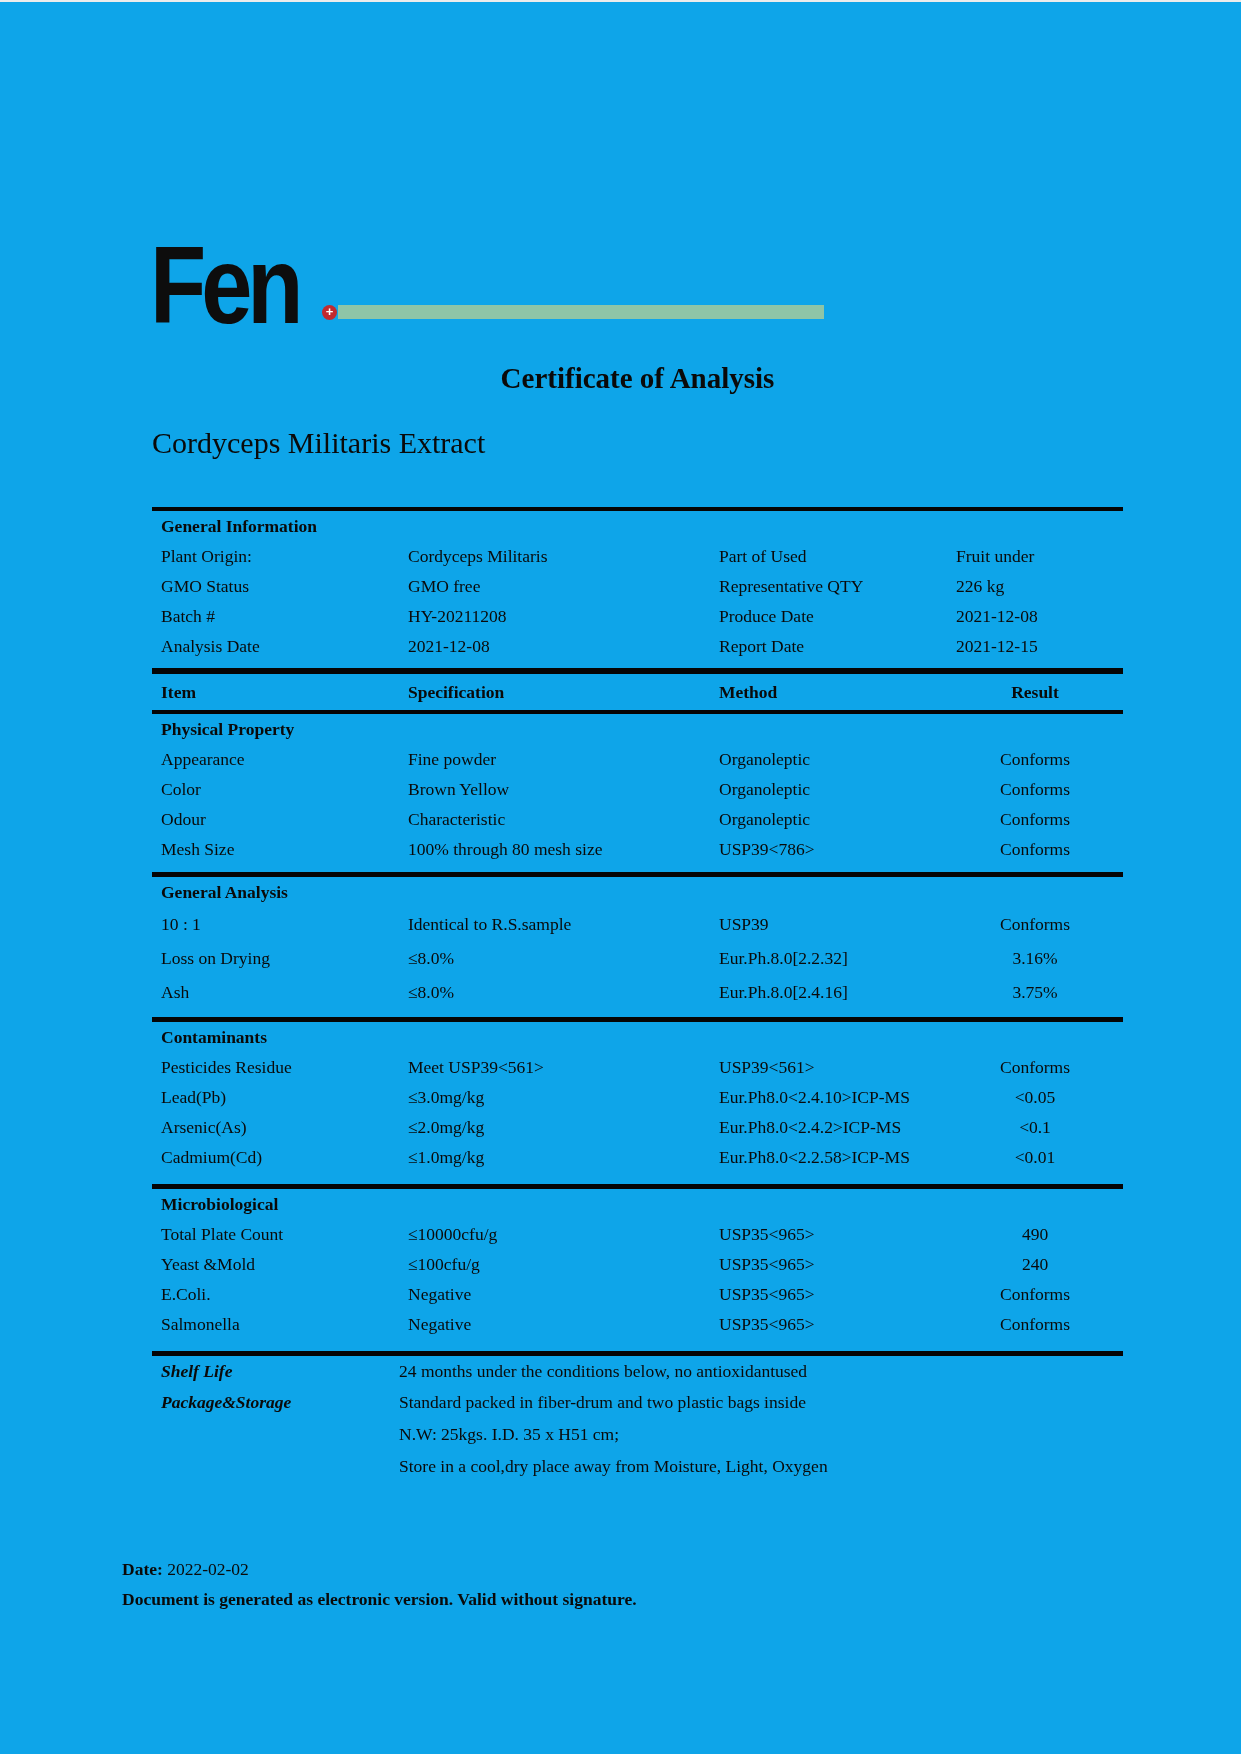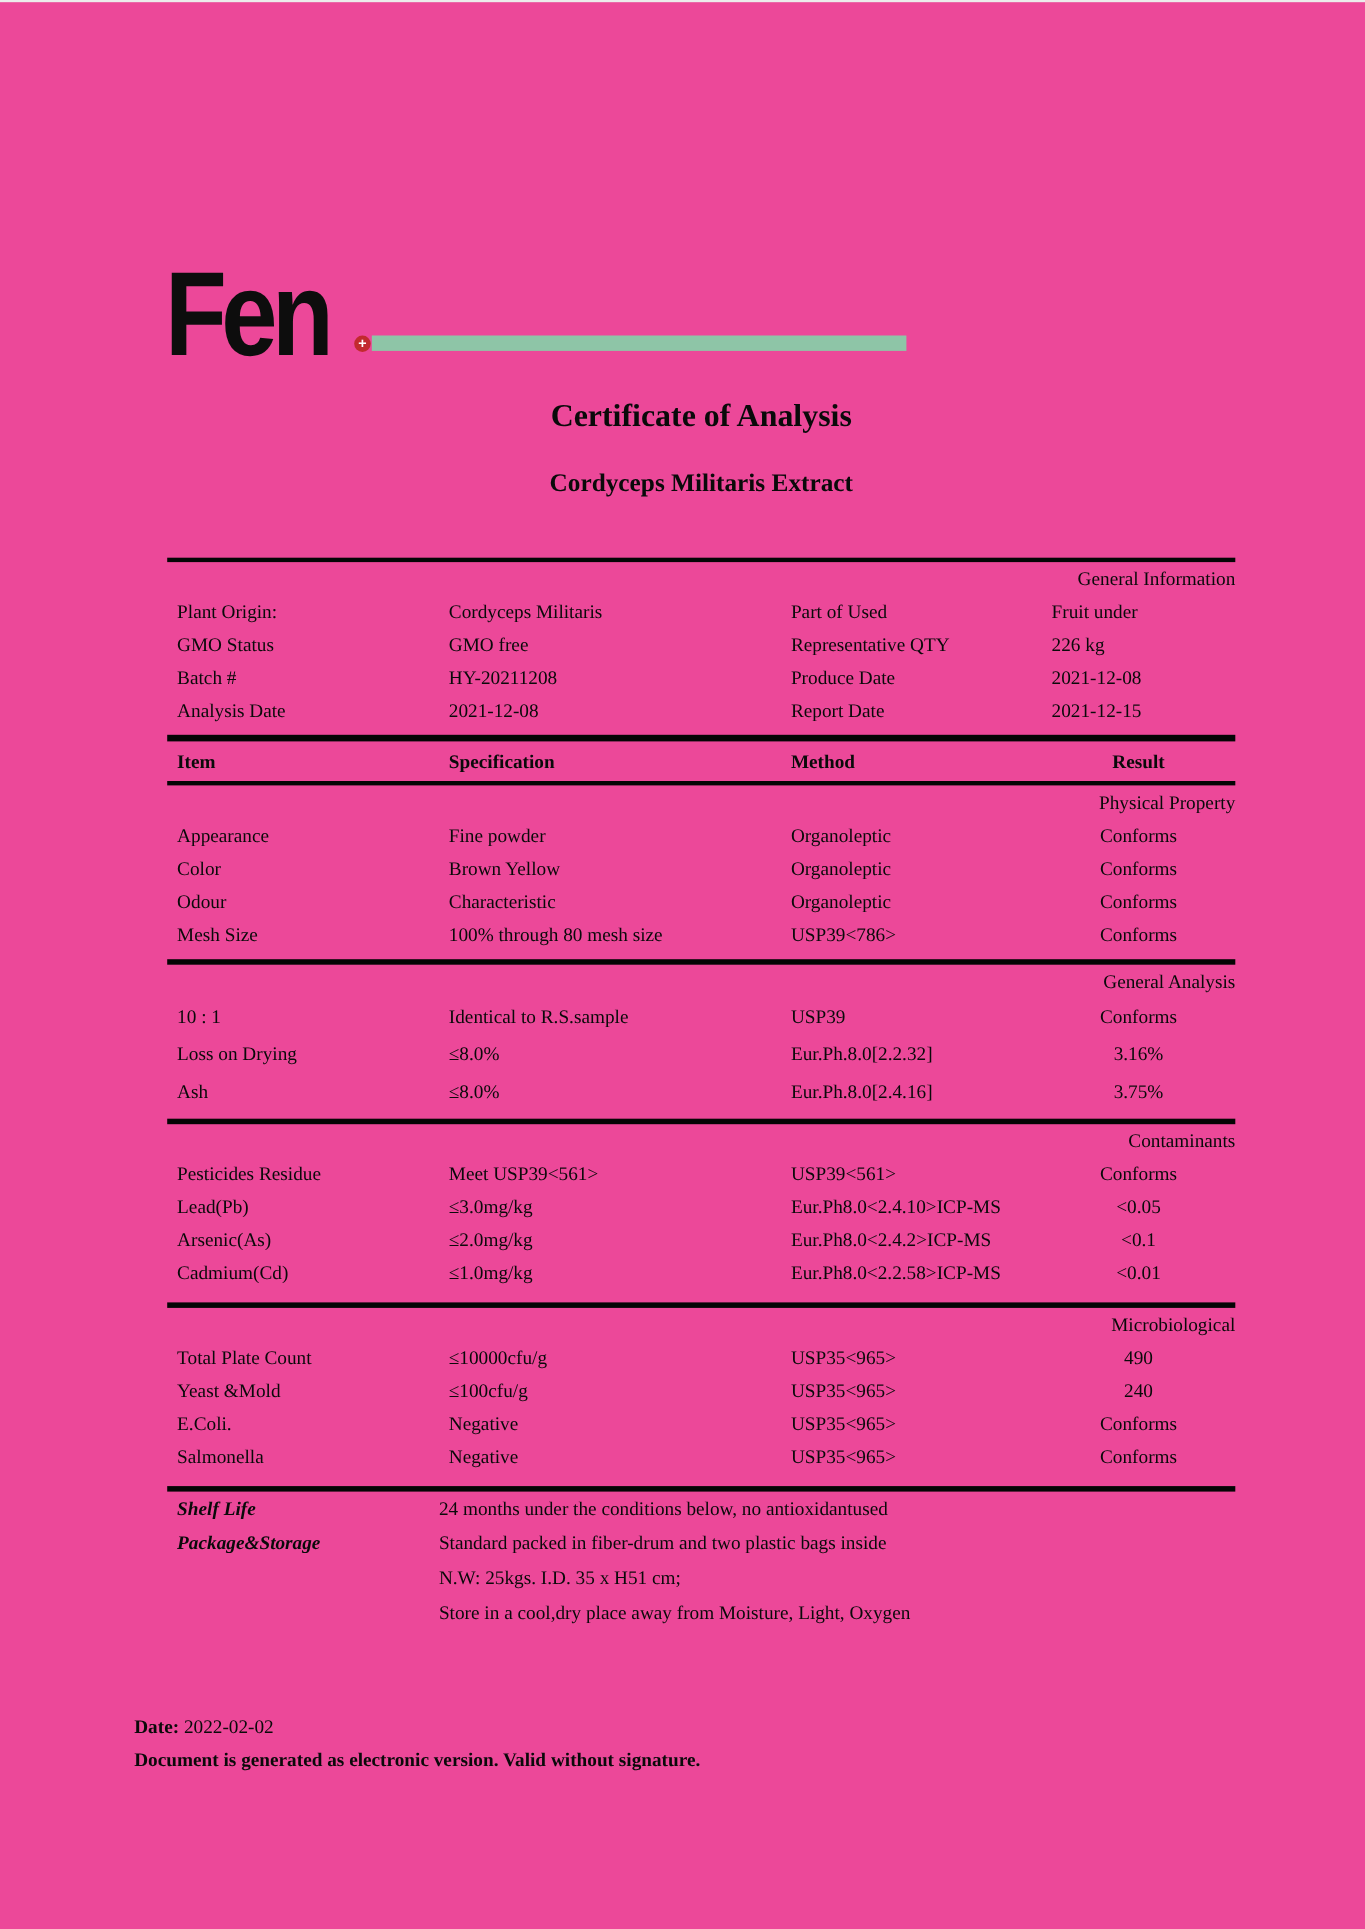--- a/index.html
+++ b/index.html
@@ -1,20 +1,20 @@
 <!DOCTYPE html>
 <html><head>
 <meta charset="utf-8">
 <style>
   html,body{margin:0;padding:0;background:#888;}
   .page{
     position:relative;
     width:1241px;height:1754px;
     margin:0 auto;
-    background:#ec4899;
+    background:#0ea5e9;
     font-family:"Liberation Serif", serif;
     color:#0a0a0a;
     box-sizing:border-box;
     border-top:2px solid #ececec;
     overflow:hidden;
   }
   
   .logo{position:absolute;left:150px;top:228px;height:96px;width:700px;}
   .logo-text{
     position:absolute;left:0;bottom:-14px;
@@ -34,29 +34,29 @@
     position:absolute;left:188px;bottom:7px;
     width:486px;height:14px;background:#8ec5a7;
   }
   
   .doc-title{
     position:absolute;left:152px;width:971px;top:360px;
     text-align:center;font-size:29px;font-weight:bold;
   }
   .doc-subtitle{
     position:absolute;left:152px;width:971px;top:424px;
-    text-align:center;font-size:23px;font-weight:bold;
+    text-align:left;font-size:30px;font-weight:normal;
   }
   
   .coa{position:absolute;left:152px;top:505px;width:971px;font-size:17.5px;}
   .rule{background:#050505;width:100%;}
   .rule.h4{height:4px;}
   .rule.h5{height:5px;}
   .rule.h6{height:6px;}
-  .sec-heading{font-weight:normal;line-height:30px;padding-left:9px;text-align:right;}
+  .sec-heading{font-weight:bold;line-height:30px;padding-left:9px;}
   .row{
     display:grid;
     grid-template-columns:247px 311px 237px 1fr;
     line-height:30px;
   }
   .row > span{padding-left:9px;}
   .row .result{text-align:center;padding-left:0;}
   .row.ga{line-height:34px;}
   .hdr-row{
     display:grid;

